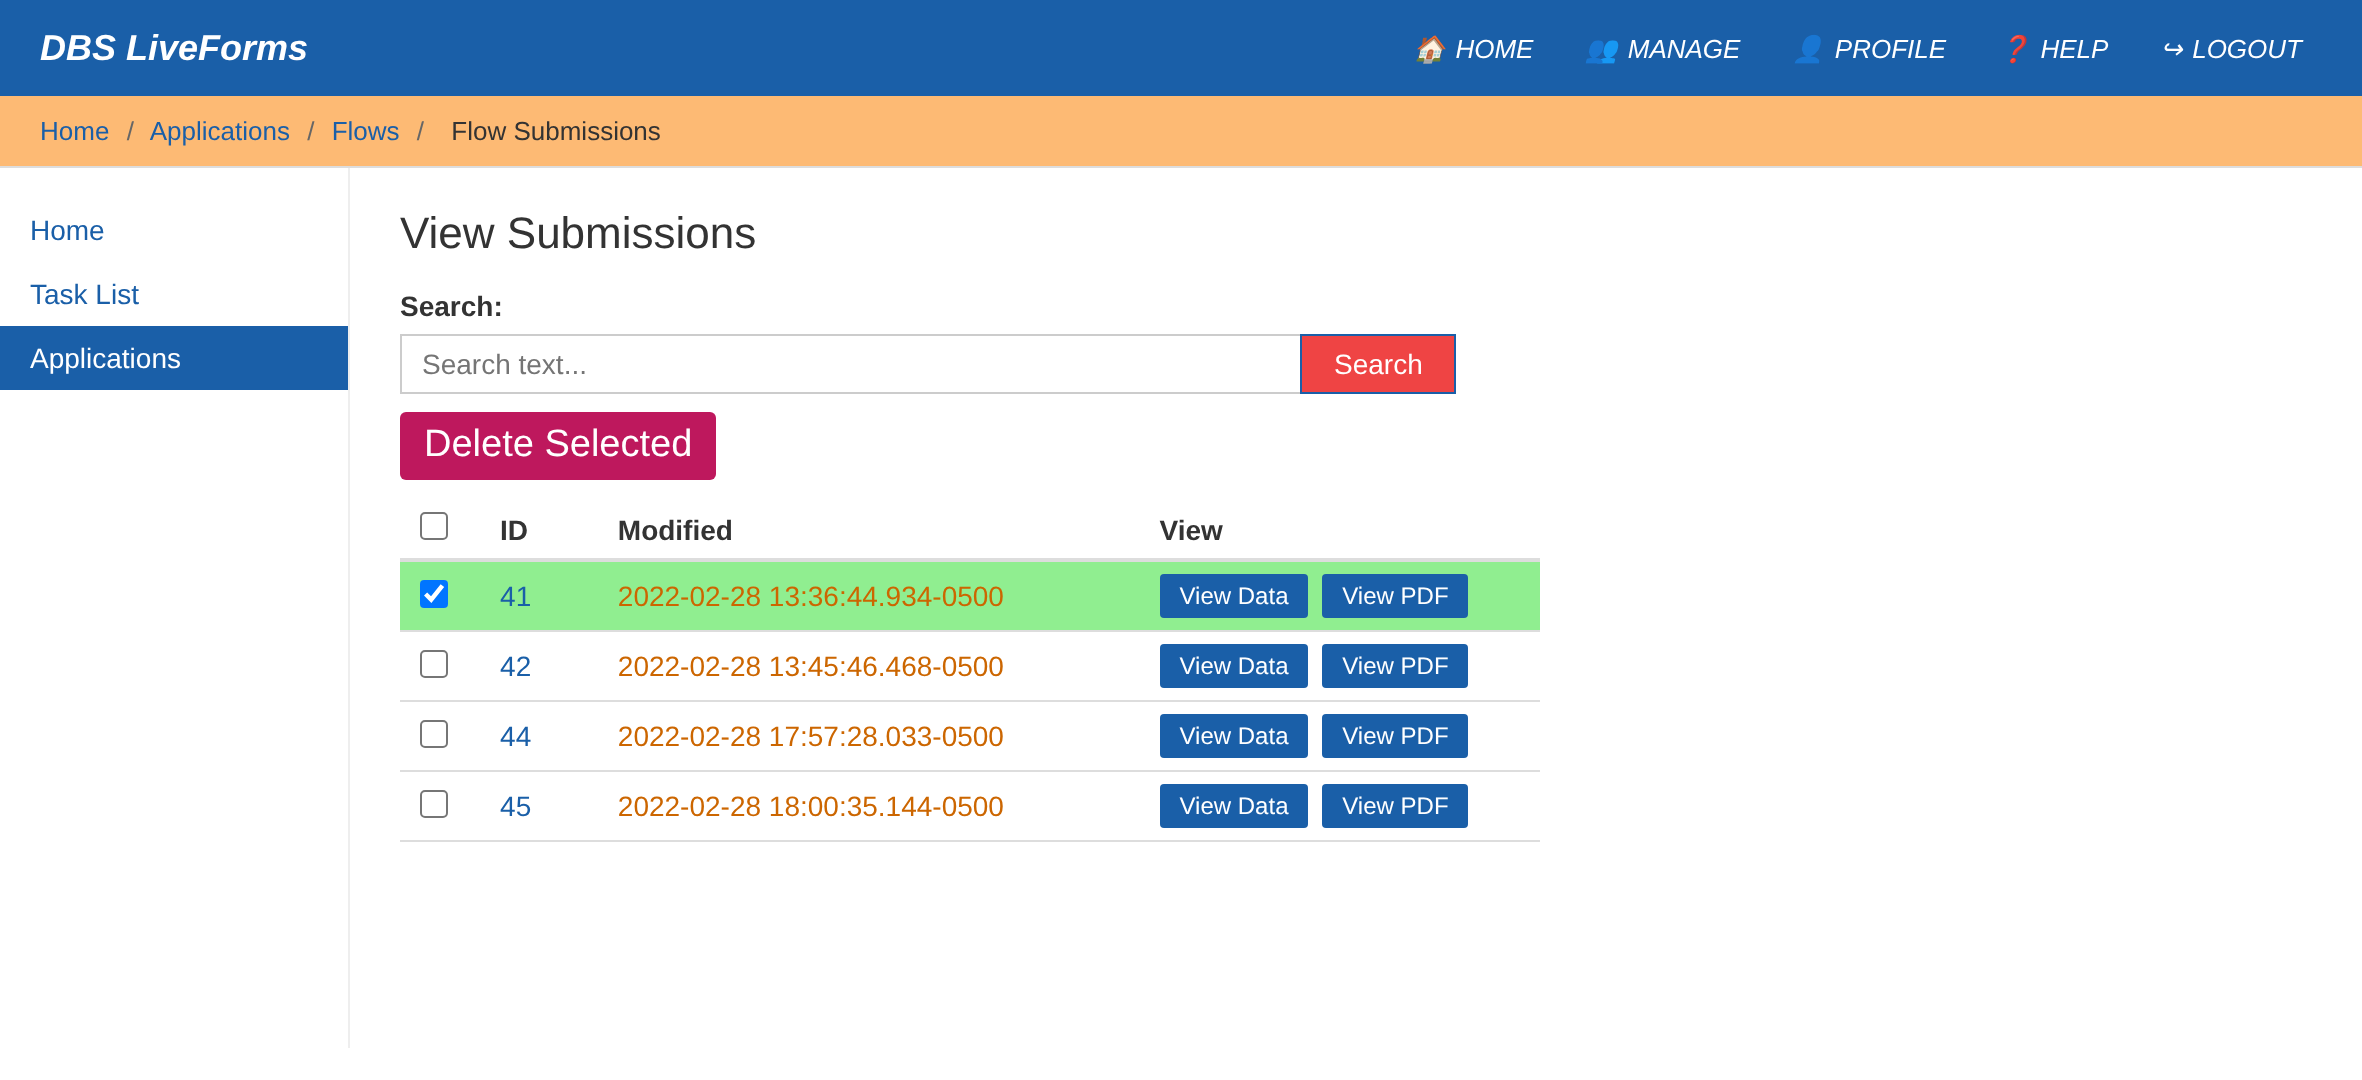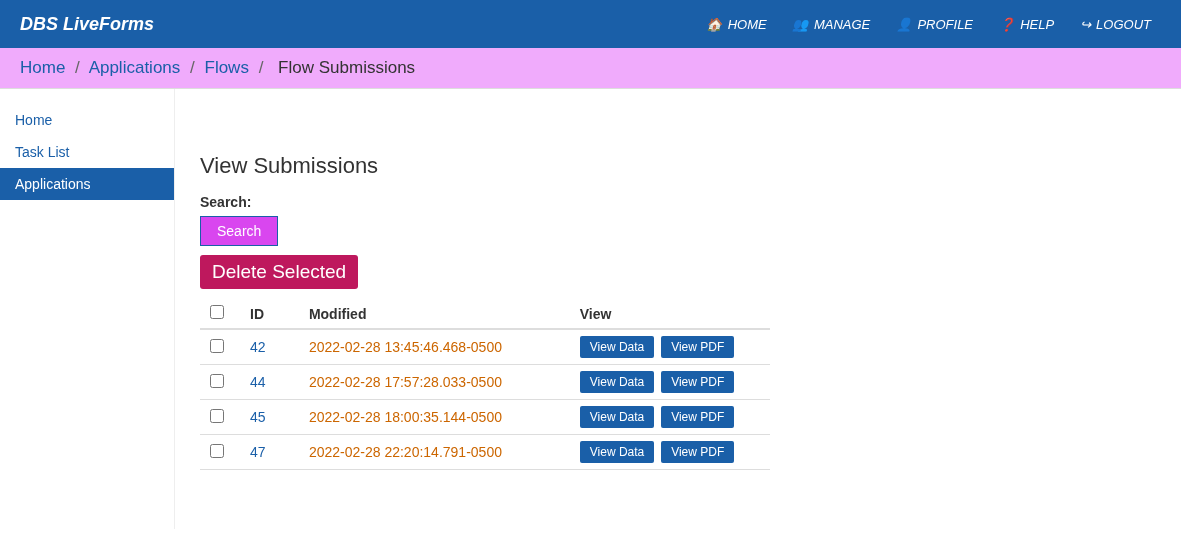--- a/index.html
+++ b/index.html
@@ -31,23 +31,23 @@
       text-decoration: none;
       padding: 6px 10px;
       font-size: 13px;
       display: flex;
       align-items: center;
       gap: 5px;
     }
 
     
     .breadcrumb-bar {
-      background: #f0abfc;
+      background: #fdba74;
       padding: 10px 20px;
-      font-size: 17px;
+      font-size: 13px;
       border-bottom: 1px solid #ddd;
     }
     .breadcrumb-bar a { color: #1a5fa8; text-decoration: none; }
     .breadcrumb-bar span { color: #666; margin: 0 5px; }
     .breadcrumb-bar .current { color: #333; }
 
     
     .main-layout {
       display: flex;
       min-height: calc(100vh - 100px);
@@ -75,39 +75,38 @@
     
     .content {
       flex: 1;
       padding: 20px 25px;
     }
     .content h1 {
       font-size: 22px;
       font-weight: normal;
       color: #333;
       margin-bottom: 15px;
-      margin-top: 44px;
     }
 
     
     .search-section { margin-bottom: 9px; }
     .search-label { font-weight: bold; margin-bottom: 6px; display: block; font-size: 14px; }
     .search-row { display: flex; gap: 0; }
     .search-row input {
       flex: 1;
       max-width: 450px;
       padding: 6px 10px;
       border: 1px solid #ccc;
       border-right: none;
       font-size: 14px;
       color: #999;
       outline: none;
     }
     .search-btn {
-      background: #d946ef;
+      background: #ef4444;
       color: #fff;
       border: 1px solid #1a5fa8;
       padding: 6px 16px;
       font-size: 14px;
       cursor: pointer;
     }
 
     
     .delete-selected-btn {
       background: #be185d;
@@ -214,94 +213,95 @@
     <a href="#" class="active">Applications</a>
   </aside>
 
   <main class="content">
     <h1>View Submissions</h1>
 
     
     <div class="search-section">
       <span class="search-label">Search:</span>
       <div class="search-row">
+        <input type="text" placeholder="Search text..." style="">
         <button class="search-btn">Search</button>
       </div>
     </div>
 
     
     <button class="delete-selected-btn">Delete Selected</button>
 
     
     <table class="submissions-table">
       <thead>
         <tr>
           <th class="col-checkbox">
             <input type="checkbox" style="">
           </th>
           <th class="col-id">ID</th>
           <th class="col-modified">Modified</th>
           <th class="col-view">View</th>
         </tr>
       </thead>
       <tbody id="table-body">
-          <tr>
+      <tr class="highlighted">
       <td class="col-checkbox">
-        <input type="checkbox" style="">
+        <input type="checkbox" checked="" style="">
       </td>
       <td class="col-id">
-        <a href="#" class="id-link">42</a>
+        <a href="#" class="id-link">41</a>
       </td>
       <td class="col-modified">
-        <span class="modified-text">2022-02-28 13:45:46.468-0500</span>
+        <span class="modified-text">2022-02-28 13:36:44.934-0500</span>
       </td>
       <td class="col-view">
         <button class="btn-view">View Data</button>
         <button class="btn-view">View PDF</button>
       </td>
     </tr>
           <tr>
       <td class="col-checkbox">
         <input type="checkbox" style="">
       </td>
       <td class="col-id">
-        <a href="#" class="id-link">44</a>
+        <a href="#" class="id-link">42</a>
       </td>
       <td class="col-modified">
-        <span class="modified-text">2022-02-28 17:57:28.033-0500</span>
+        <span class="modified-text">2022-02-28 13:45:46.468-0500</span>
       </td>
       <td class="col-view">
         <button class="btn-view">View Data</button>
         <button class="btn-view">View PDF</button>
       </td>
     </tr>
           <tr>
       <td class="col-checkbox">
         <input type="checkbox" style="">
       </td>
       <td class="col-id">
-        <a href="#" class="id-link">45</a>
+        <a href="#" class="id-link">44</a>
       </td>
       <td class="col-modified">
-        <span class="modified-text">2022-02-28 18:00:35.144-0500</span>
+        <span class="modified-text">2022-02-28 17:57:28.033-0500</span>
       </td>
       <td class="col-view">
         <button class="btn-view">View Data</button>
         <button class="btn-view">View PDF</button>
       </td>
     </tr>
           <tr>
       <td class="col-checkbox">
         <input type="checkbox" style="">
       </td>
       <td class="col-id">
-        <a href="#" class="id-link">47</a>
+        <a href="#" class="id-link">45</a>
       </td>
       <td class="col-modified">
-        <span class="modified-text">2022-02-28 22:20:14.791-0500</span>
+        <span class="modified-text">2022-02-28 18:00:35.144-0500</span>
       </td>
       <td class="col-view">
         <button class="btn-view">View Data</button>
         <button class="btn-view">View PDF</button>
       </td>
     </tr>
         </tbody>
     </table>
   </main>
 </div>

